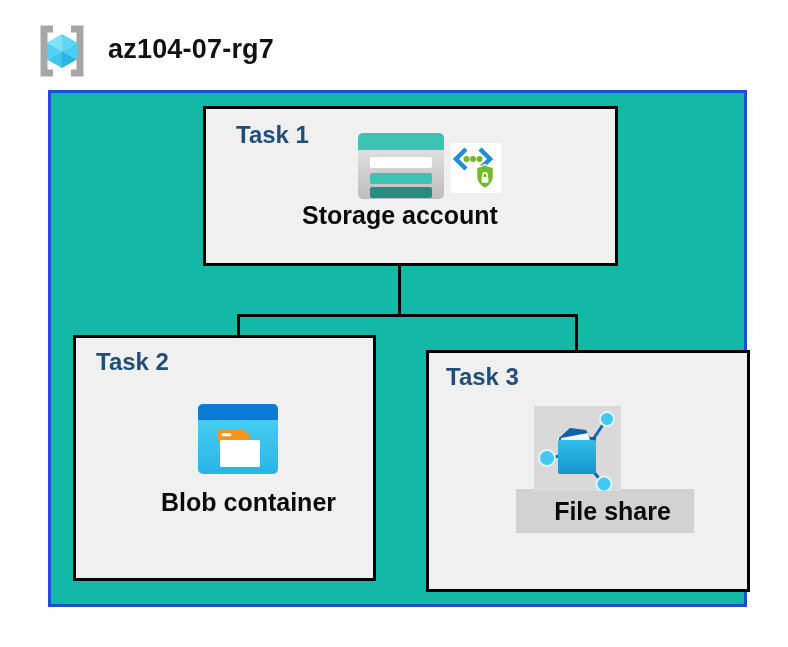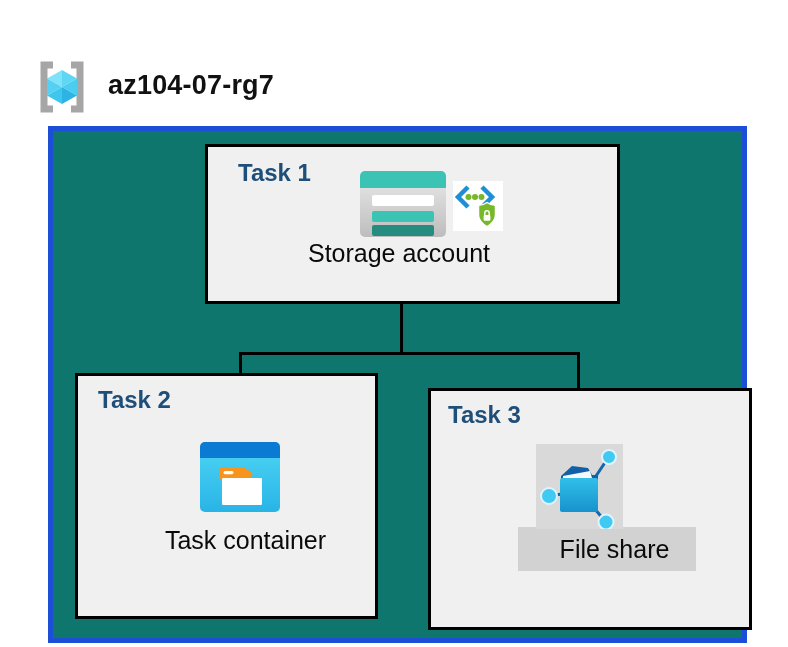--- a/index.html
+++ b/index.html
@@ -4,36 +4,36 @@
 <style>
   * { margin: 0; padding: 0; box-sizing: border-box; }
   html, body { background: #ffffff; }
   body {
     font-family: "Liberation Sans", sans-serif;
     width: 788px; height: 647px;
     position: relative;
     overflow: hidden;
     color: #0a0a0a;
   }
-  .page { position: absolute; inset: 0; margin-top: 36px; }
+  .page { position: absolute; inset: 0; }
 
   
   .header { position: absolute; left: 0; top: 0; width: 788px; height: 90px; }
   .rg-icon { position: absolute; left: 33px; top: 22px; width: 58px; height: 58px; }
   .rg-title {
     position: absolute; left: 108px; top: 34px;
     font-size: 27px; font-weight: bold; color: #111111;
     letter-spacing: 0.2px;
   }
 
   
   .outer-box {
     position: absolute; left: 48px; top: 90px;
     width: 699px; height: 517px;
-    border: 5px solid #1d4ed8; background: #0f766e;
+    border: 3px solid #1d4ed8; background: #14b8a6;
   }
 
   
   .task-box {
     position: absolute;
     background: #f0f0f0;
     border: 3px solid #000000;
   }
   .task1 { left: 152px; top: 13px;  width: 415px; height: 160px; }
   .task2 { left: 22px;  top: 242px; width: 303px; height: 246px; }
@@ -42,21 +42,21 @@
   .task-label {
     position: absolute;
     font-size: 24px; font-weight: bold; color: #1f4e79;
   }
   .task1 .task-label { left: 30px; top: 12px; }
   .task2 .task-label { left: 20px; top: 10px; }
   .task3 .task-label { left: 17px; top: 10px; }
 
   .item-label {
     position: absolute;
-    font-size: 25px; font-weight: normal; color: #0a0a0a;
+    font-size: 25px; font-weight: bold; color: #0a0a0a;
     text-align: center; white-space: nowrap;
   }
   .task1 .item-label { left: 96px; width: 190px; top: 92px; }
   .task2 .item-label { left: 85px; width: 165px; top: 150px; }
 
   
   .storage-icon-wrap { position: absolute; left: 152px; top: 24px; width: 86px; height: 66px; }
   .sas-icon-wrap { position: absolute; left: 245px; top: 34px; width: 50px; height: 50px; background: #ffffff; }
   .blob-icon-wrap { position: absolute; left: 122px; top: 66px; width: 80px; height: 70px; }
 
@@ -153,21 +153,21 @@
             </linearGradient>
           </defs>
           <rect x="0" y="0" width="80" height="70" rx="5" fill="url(#gBlob)"></rect>
           <path d="M0 16 V5 a5 5 0 0 1 5 -5 h70 a5 5 0 0 1 5 5 v11 z" fill="#0b7ad2"></path>
           <polygon points="20,26 45,26 53,31.5 49,37 20,37" fill="#f7941e"></polygon>
           <rect x="23.5" y="29" width="10" height="3.2" rx="1.6" fill="#ffffff"></rect>
           <rect x="22" y="36" width="40" height="27" rx="1" fill="#ffffff"></rect>
         </svg>
       </div>
 
-      <div class="item-label">Task container</div>
+      <div class="item-label">Blob container</div>
     </div>
 
     <div class="task-box task3">
       <div class="task-label">Task 3</div>
 
       <div class="fileshare-label-box">
         <div class="item-label">File share</div>
       </div>
 
       <div class="fileshare-backdrop">

